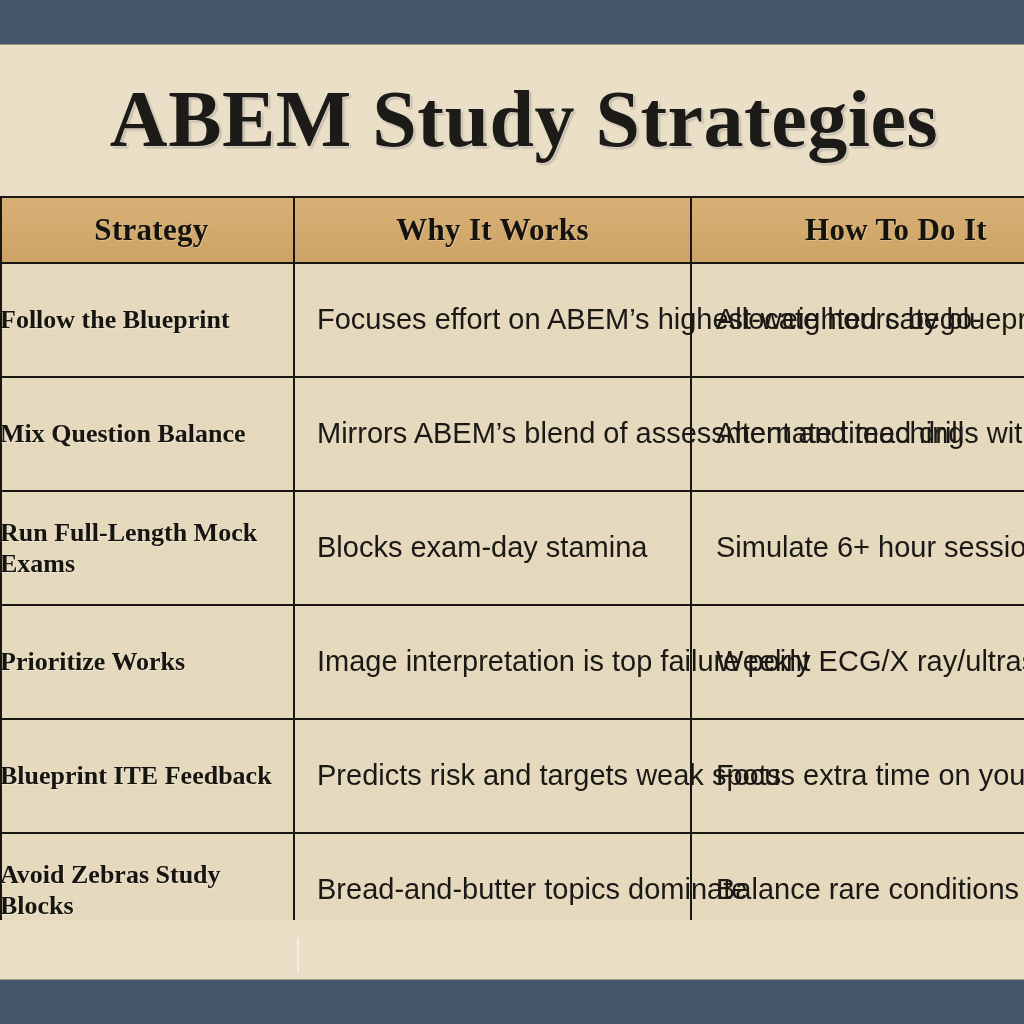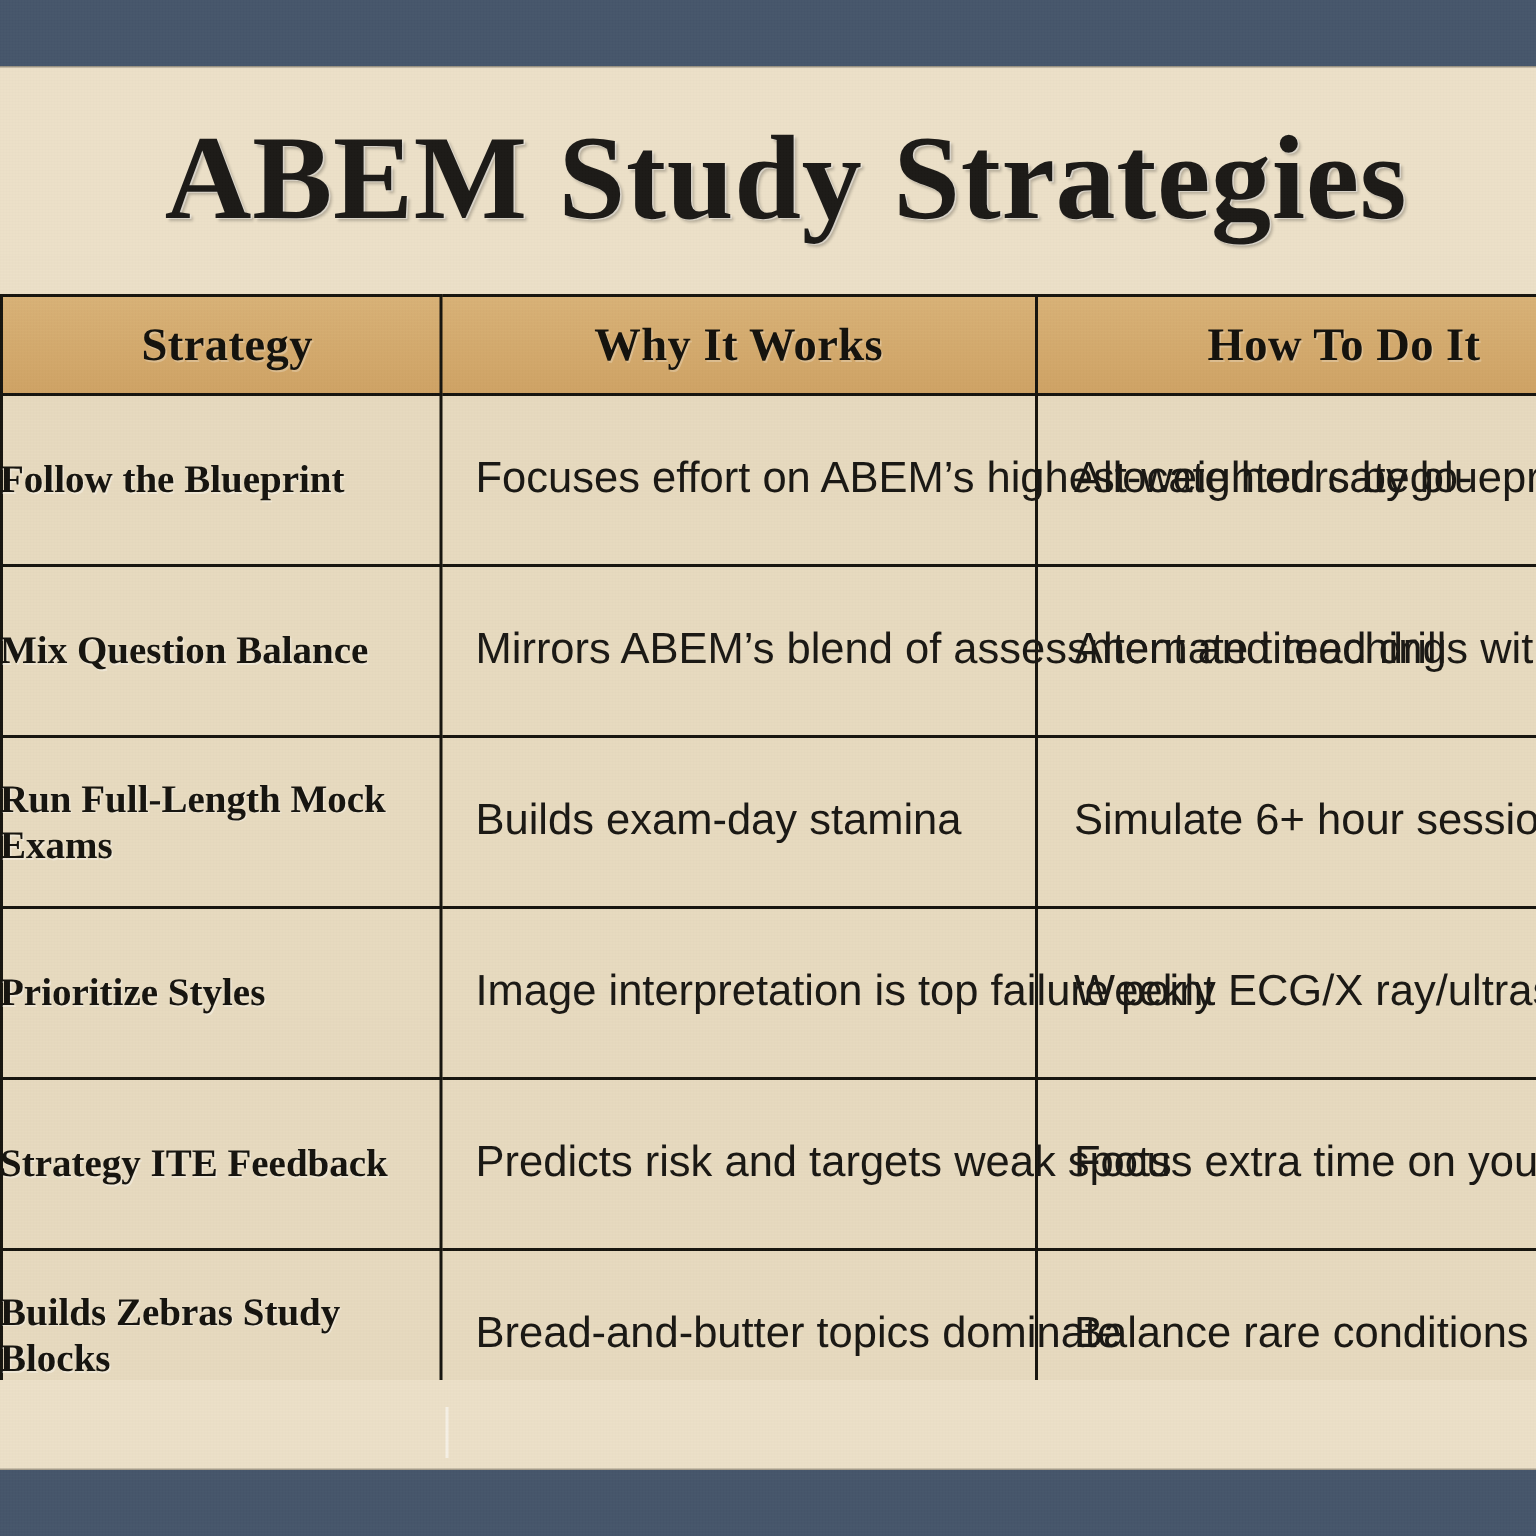--- a/index.html
+++ b/index.html
@@ -192,51 +192,51 @@
               </td>
             <td>
                 <div class="cell-body col3">Alternate timed drills with case-based review</div>
               </td>
           </tr>
           <tr>
             <td>
                 <div class="cell-strategy">Run Full-Length Mock Exams</div>
               </td>
             <td>
-                <div class="cell-body">Builds exam-day stamina</div>
+                <div class="cell-body">Blocks exam-day stamina</div>
               </td>
             <td>
                 <div class="cell-body col3">Simulate 6+ hour sessions with breks</div>
               </td>
           </tr>
           <tr>
             <td>
-                <div class="cell-strategy">Prioritize Styles</div>
+                <div class="cell-strategy">Prioritize Works</div>
               </td>
             <td>
                 <div class="cell-body">Image interpretation is top failure point</div>
               </td>
             <td>
                 <div class="cell-body col3">Weekly ECG/X ray/ultrasound practice sets</div>
               </td>
           </tr>
           <tr>
             <td>
-                <div class="cell-strategy">Strategy ITE Feedback</div>
+                <div class="cell-strategy">Blueprint ITE Feedback</div>
               </td>
             <td>
                 <div class="cell-body">Predicts risk and targets weak spots</div>
               </td>
             <td>
                 <div class="cell-body col3">Focus extra time on your bottom 3 domains</div>
               </td>
           </tr>
           <tr>
             <td>
-                <div class="cell-strategy">Builds Zebras Study Blocks</div>
+                <div class="cell-strategy">Avoid Zebras Study Blocks</div>
               </td>
             <td>
                 <div class="cell-body">Bread-and-butter topics dominate</div>
               </td>
             <td>
                 <div class="cell-body col3">Balance rare conditions with common ones</div>
               </td>
           </tr>
         </tbody>
       </table>

